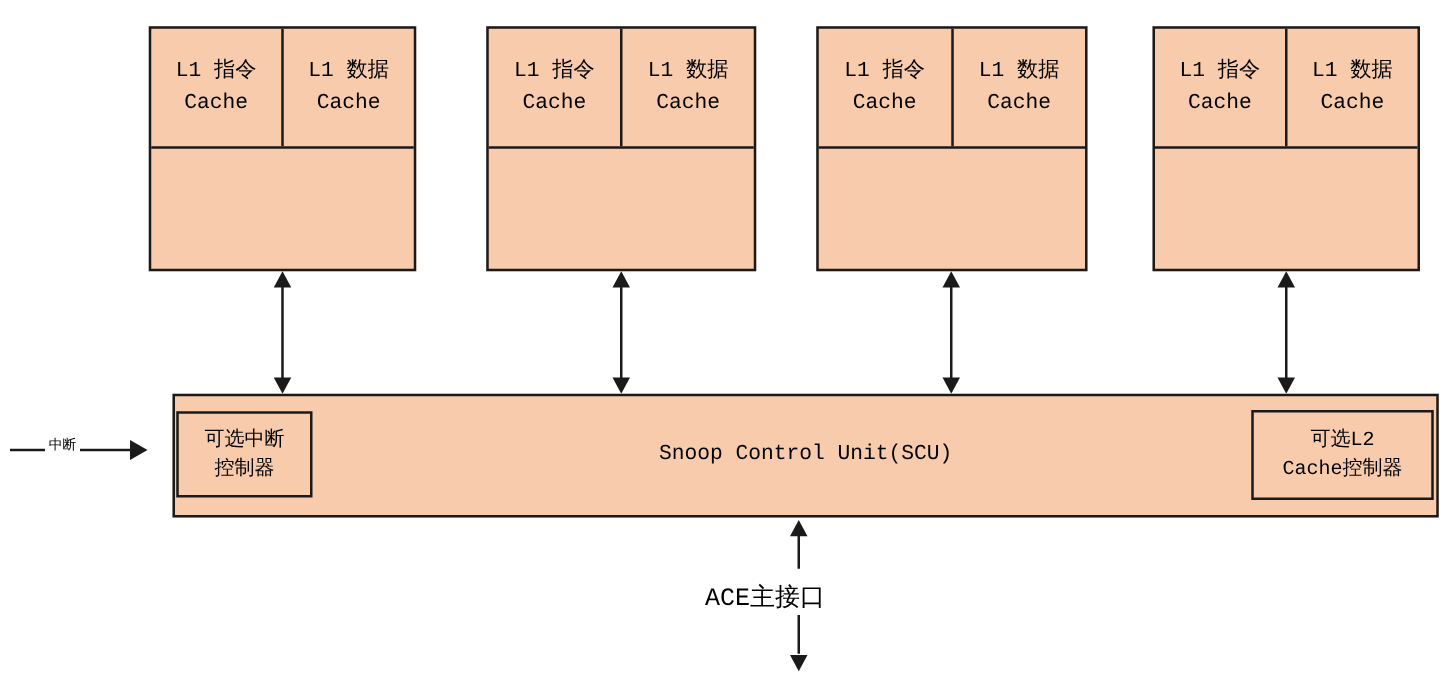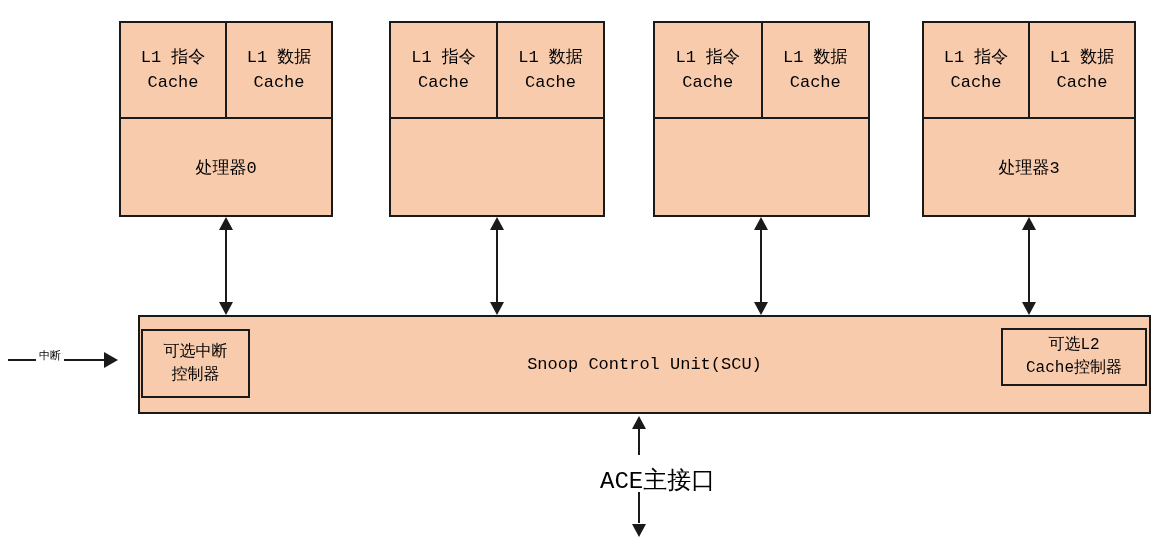--- a/index.html
+++ b/index.html
@@ -67,39 +67,39 @@
   .sub-box{
     position:absolute;
     background:var(--fill);
     border:2px solid var(--line);
     box-sizing:border-box;
     display:flex;flex-direction:column;
     align-items:center;justify-content:center;
     font-size:16px;line-height:23px;text-align:center;
   }
   .sub-box.intc{left:1px;top:12px;width:109px;height:69px;}
-  .sub-box.l2c{left:861px;top:11px;width:146px;height:58px;}
+  .sub-box.l2c{left:861px;top:11px;width:146px;height:72px;}
   
   .int-line{position:absolute;left:8px;top:359px;width:99px;height:2px;background:var(--line);}
   .int-label{
     position:absolute;left:36px;top:348px;
     background:var(--bg);padding:0 3px;
     font-size:11px;
   }
   .tri-right{
     position:absolute;left:104px;top:352px;width:0;height:0;
     border-top:8px solid transparent;border-bottom:8px solid transparent;
     border-left:14px solid var(--line);
   }
   
   .ace-tri-up{position:absolute;left:632px;top:416px;width:0;height:0;
     border-left:7px solid transparent;border-right:7px solid transparent;
     border-bottom:13px solid var(--line);}
   .ace-stem-up{position:absolute;left:638px;top:427px;width:2px;height:28px;background:var(--line);}
-  .ace-label{position:absolute;left:600px;top:464px;font-size:24px;}
+  .ace-label{position:absolute;left:564px;top:464px;font-size:20px;}
   .ace-stem-down{position:absolute;left:638px;top:492px;width:2px;height:31px;background:var(--line);}
   .ace-tri-down{position:absolute;left:632px;top:524px;width:0;height:0;
     border-left:7px solid transparent;border-right:7px solid transparent;
     border-top:13px solid var(--line);}
 </style>
 </head>
 <body>
 
 <div class="canvas">
 
@@ -107,21 +107,20 @@
     <div class="cache-row">
       <div class="cache-cell first">
         <span>L1 指令</span>
         <span>Cache</span>
       </div>
       <div class="cache-cell">
         <span>L1 数据</span>
         <span>Cache</span>
       </div>
     </div>
-    <div class="proc-row">处理器0</div>
   </div>
 
   <div class="proc-block" style="left:389px;width:216px;">
     <div class="cache-row">
       <div class="cache-cell first">
         <span>L1 指令</span>
         <span>Cache</span>
       </div>
       <div class="cache-cell">
         <span>L1 数据</span>
@@ -147,21 +146,20 @@
     <div class="cache-row">
       <div class="cache-cell first">
         <span>L1 指令</span>
         <span>Cache</span>
       </div>
       <div class="cache-cell">
         <span>L1 数据</span>
         <span>Cache</span>
       </div>
     </div>
-    <div class="proc-row">处理器3</div>
   </div>
 
   <div class="vconn" style="left:219px;">
     <div class="tri-up"></div>
     <div class="stem"></div>
     <div class="tri-down"></div>
   </div>
   <div class="vconn" style="left:490px;">
     <div class="tri-up"></div>
     <div class="stem"></div>

